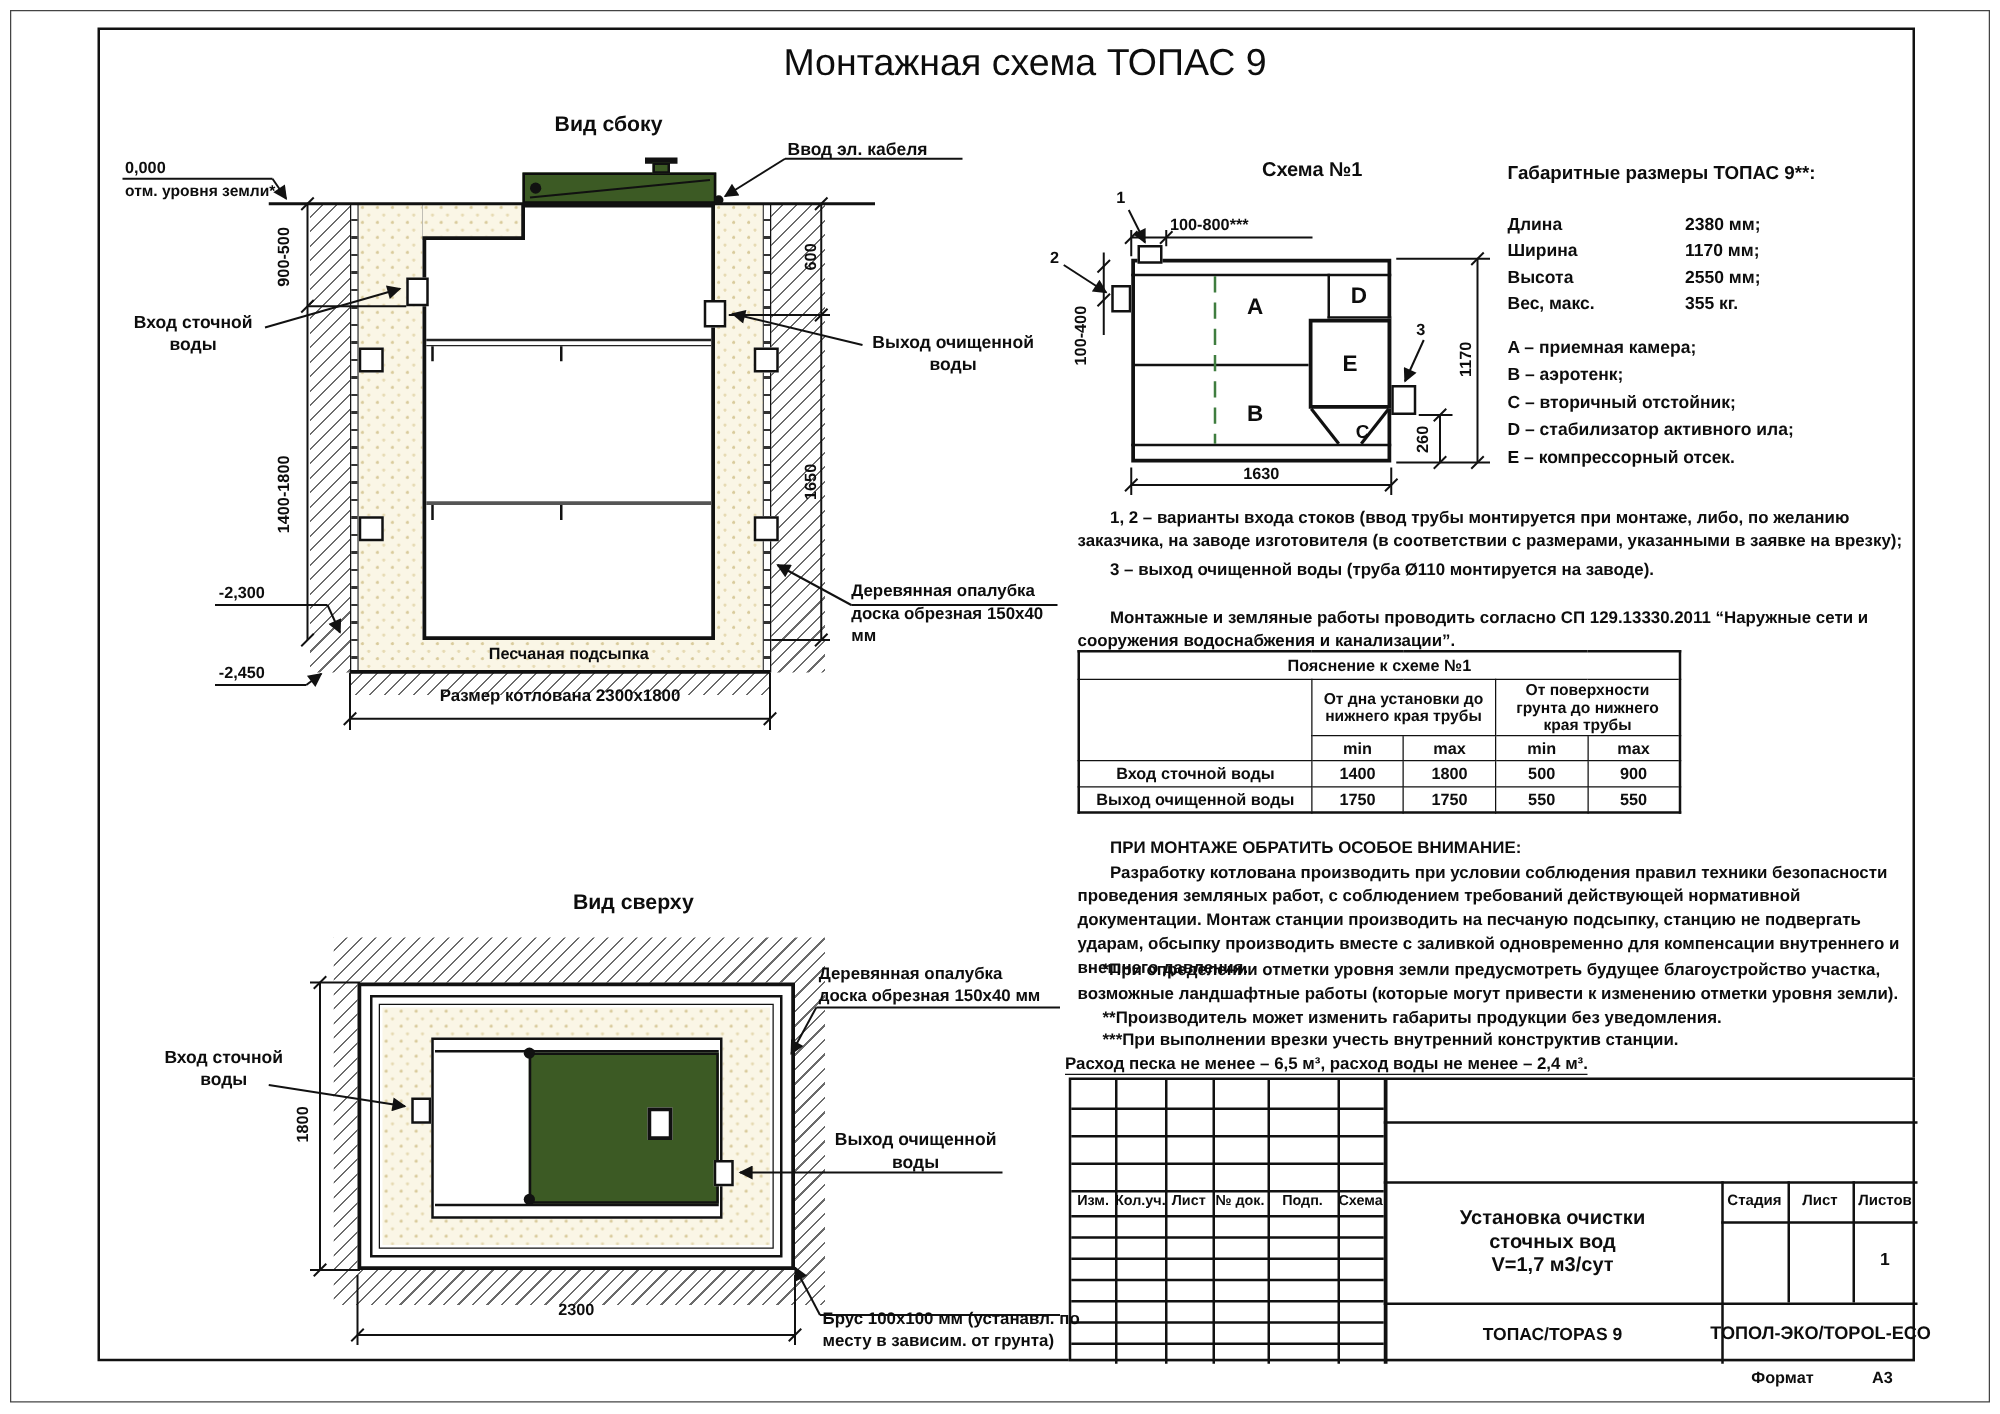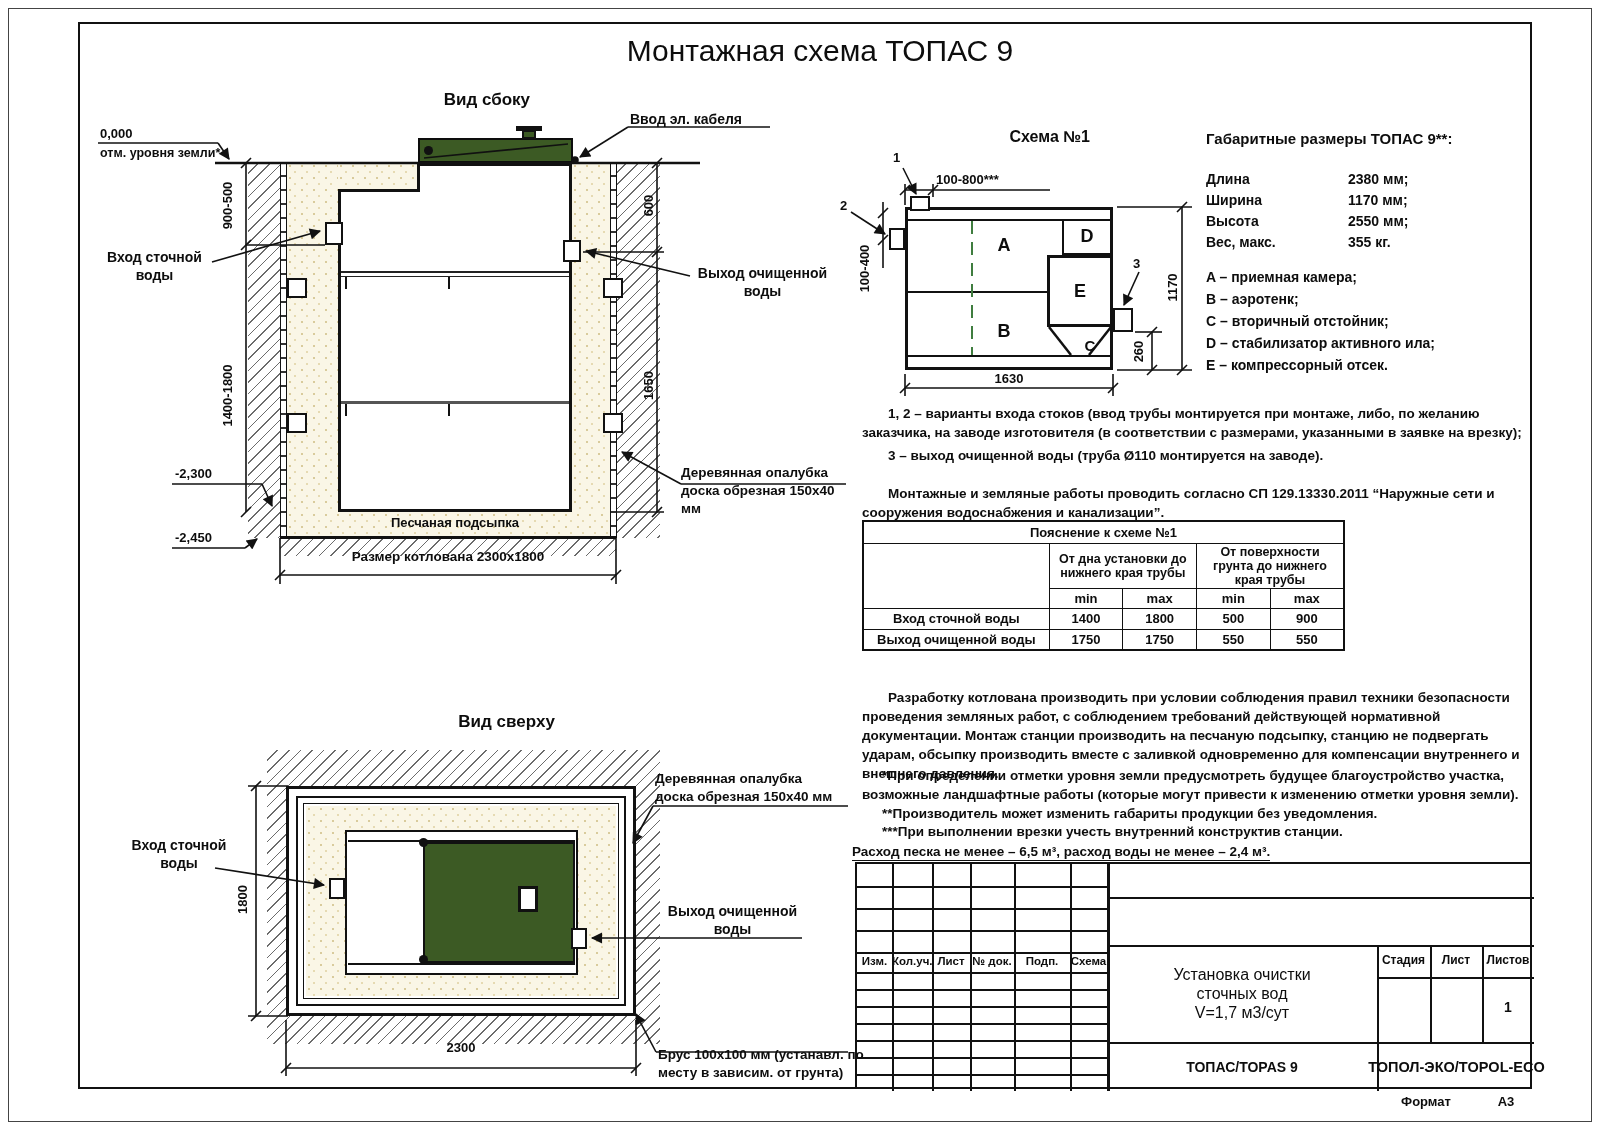--- a/index.html
+++ b/index.html
@@ -180,20 +180,21 @@
         <td style="height:21px;">Выход очищенной воды</td>
         <td>1750</td>
         <td>1750</td>
         <td>550</td>
         <td>550</td>
       </tr>
     </tbody>
       </table>
   </div>
 
+  <div class="para txt" style="left:862px;top:668px;padding-left:26px;">ПРИ МОНТАЖЕ ОБРАТИТЬ ОСОБОЕ ВНИМАНИЕ:</div>
   <div class="para indent txt" style="left:862px;top:688px;">Разработку котлована производить при условии соблюдения правил техники безопасности проведения земляных работ, с соблюдением требований действующей нормативной документации. Монтаж станции производить на песчаную подсыпку, станцию не подвергать ударам, обсыпку производить вместе с заливкой одновременно для компенсации внутреннего и внешнего давления.</div>
   <div class="para txt" style="left:862px;top:804px;text-indent:20px;">**Производитель может изменить габариты продукции без уведомления.</div>
   <div class="para txt" style="left:862px;top:766px;text-indent:20px;">*При определении отметки уровня земли предусмотреть будущее благоустройство участка, возможные ландшафтные работы (которые могут привести к изменению отметки уровня земли).</div>
   <div class="para txt" style="left:862px;top:822px;text-indent:20px;">***При выполнении врезки учесть внутренний конструктив станции.</div>
   <div class="abs txt" style="left:852px;top:842px;">
     <span class="underl" style="font-weight:bold;font-size:13.5px;">Расход песка не менее – 6,5 м³, расход воды не менее – 2,4 м³.</span>
   </div>
 
   <div class="sec-label txt" style="left:375px;top:712px;width:180px;">Вид сверху</div>
 
@@ -254,21 +255,21 @@
     <div class="vline" style="left:520px;top:81px;height:146px;width:2px;"></div>
     <div class="hline" style="left:520px;top:113px;width:157px;"></div>
     <div class="vline" style="left:573px;top:81px;height:97px;"></div>
     <div class="vline" style="left:625px;top:81px;height:97px;"></div>
 
     <div class="tb-lbl" style="left:520px;top:89px;width:53px;font-size:12px;">Стадия</div>
     <div class="tb-lbl" style="left:573px;top:89px;width:52px;font-size:12px;">Лист</div>
     <div class="tb-lbl" style="left:625px;top:89px;width:52px;font-size:12px;">Листов</div>
     <div class="tb-lbl" style="left:625px;top:135px;width:52px;font-size:14px;">1</div>
 
-    <div class="abs flexc" style="left:252px;top:83px;width:266px;height:93px;font-weight:normal;font-size:16px;line-height:19px;">
+    <div class="abs flexc" style="left:252px;top:83px;width:266px;height:93px;font-weight:bold;font-size:16px;line-height:19px;">
       <span>Установка очистки</span>
       <span>сточных вод</span>
       <span>V=1,7 м3/сут</span>
     </div>
     <div class="abs flexc" style="left:252px;top:180px;width:266px;height:45px;font-weight:bold;font-size:14px;">ТОПАС/TOPAS 9</div>
     <div class="abs flexc" style="left:522px;top:180px;width:155px;height:45px;font-weight:bold;font-size:14.5px;white-space:nowrap;">ТОПОЛ-ЭКО/TOPOL-ECO</div>
   </div>
   <div class="dim txt ctr" style="left:1390px;top:1094px;width:72px;">Формат</div>
   <div class="dim txt ctr" style="left:1486px;top:1094px;width:40px;">А3</div>
 

